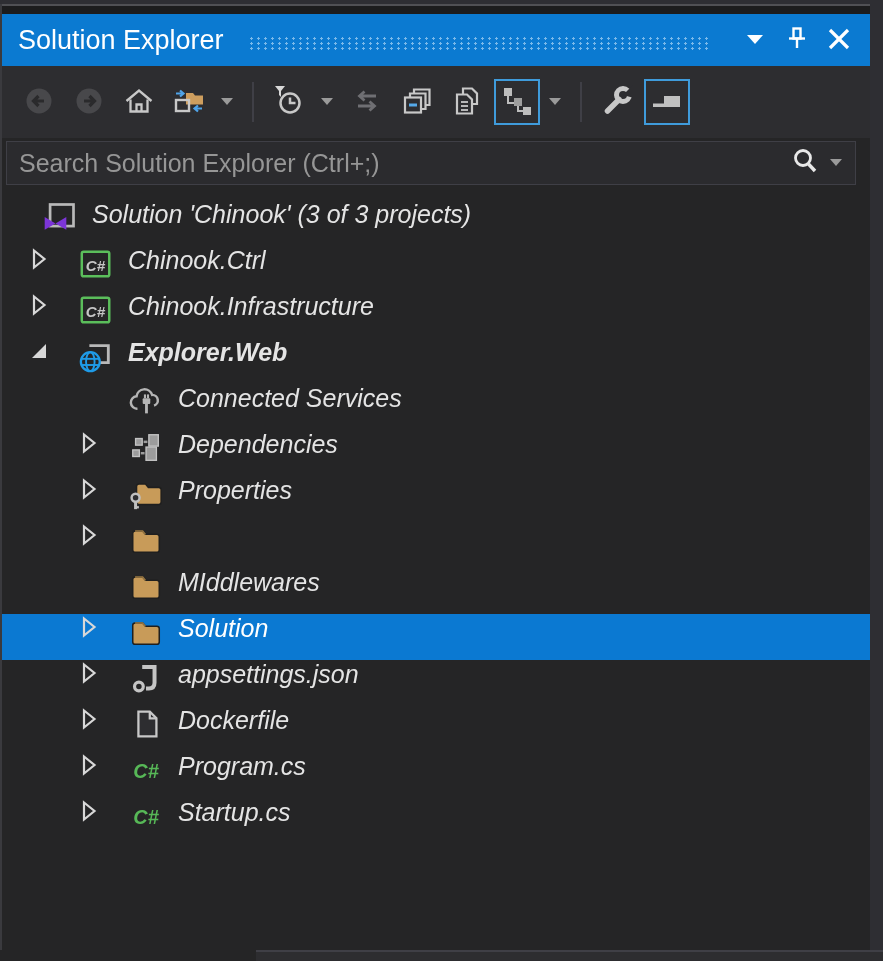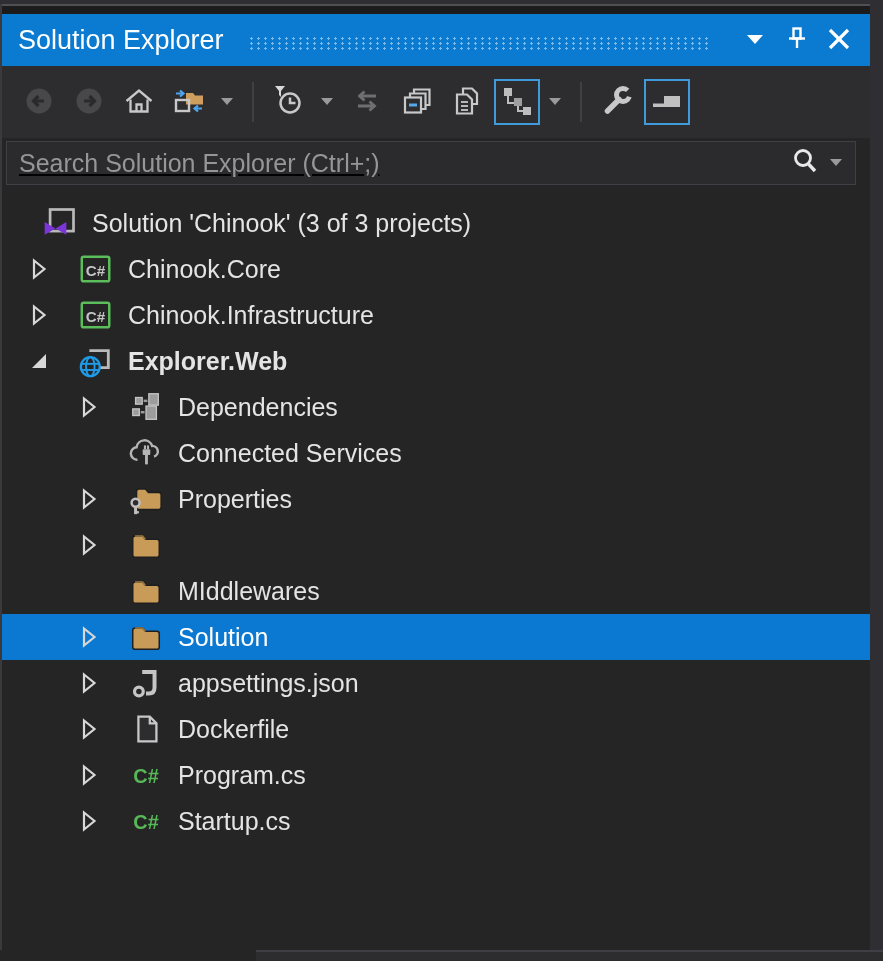--- a/index.html
+++ b/index.html
@@ -20,34 +20,34 @@
   
   .toolbar { height:72px; background:#2d2d30; display:flex; align-items:center;
     padding:0 8px 0 14px; flex:0 0 auto; }
   .tool-btn { width:46px; height:46px; display:flex; align-items:center; justify-content:center;
     background:transparent; border:2px solid transparent; margin-right:4px; cursor:pointer; }
   .tool-btn.toggled { border-color:#3f9bdb; }
   .tool-caret { width:22px; height:46px; display:flex; align-items:center; justify-content:center;
     background:transparent; border:none; cursor:pointer; margin-right:6px; }
   .tool-sep { width:2px; height:40px; background:#3f3f46; margin:0 12px 0 8px; }
   
-  .search-row { height:52px; background:#252526; padding:3px 14px 5px 4px; flex:0 0 auto;text-decoration:underline; }
+  .search-row { height:52px; background:#252526; padding:3px 14px 5px 4px; flex:0 0 auto; }
   .search-box { height:44px; background:#2b2b2e; border:1px solid #3f3f46;
     display:flex; align-items:center; padding:0 6px 0 12px; }
   .search-box input { flex:1; background:transparent; border:none; outline:none;
     color:#cccccc; font-size:25px; font-family:inherit; }
   .search-box input::placeholder { color:#969696; }
   .search-mag { width:36px; height:36px; display:flex; align-items:center; justify-content:center;
     background:transparent; border:none; cursor:pointer; }
   .search-caret { width:26px; height:36px; display:flex; align-items:center; justify-content:center;
     background:transparent; border:none; cursor:pointer; }
   
   .tree { flex:1; padding-top:10px; overflow:hidden; }
-  .row { height:46px; display:flex; align-items:center; color:#e4e4e4; font-size:25px;
-    white-space:nowrap; cursor:default; }
+  .row { height:46px; display:flex; align-items:flex-start; color:#e4e4e4; font-size:25px;
+    white-space:nowrap; cursor:default;font-style:italic; }
   .row.selected { background:#0b79d2; color:#ffffff; }
   .row .expander { width:26px; height:26px; margin-right:26px; flex:0 0 auto;
     display:flex; align-items:center; justify-content:center; }
   .row .tree-icon { width:36px; height:36px; margin-right:14px; flex:0 0 auto;
     display:flex; align-items:center; justify-content:center; }
   .row.bold { font-weight:bold; }
   .row.lvl0 { padding-left:40px; }
   .row.lvl1 { padding-left:24px; }
   .row.lvl2 { padding-left:74px; }
   
@@ -228,21 +228,21 @@
           <svg width="24" height="24" viewBox="0 0 24 24">
             <polygon points="7,3.5 17.5,12 7,20.5" fill="none" stroke="#d8d8d8" stroke-width="2.2"></polygon>
           </svg>
         </span>
         <span class="tree-icon">
           <svg width="38" height="38" viewBox="0 0 38 38">
             <rect x="4" y="6" width="29" height="26" rx="2" fill="none" stroke="#5bbe5b" stroke-width="2.6"></rect>
             <text x="18.5" y="26" text-anchor="middle" font-size="16" font-weight="bold" fill="#c5c5c5" font-family="Liberation Sans,sans-serif">C#</text>
           </svg>
         </span>
-        <span>Chinook.Core</span>
+        <span>Chinook.Ctrl</span>
       </div>
       <div class="row lvl1">
         <span class="expander">
           <svg width="24" height="24" viewBox="0 0 24 24">
             <polygon points="7,3.5 17.5,12 7,20.5" fill="none" stroke="#d8d8d8" stroke-width="2.2"></polygon>
           </svg>
         </span>
         <span class="tree-icon">
           <svg width="38" height="38" viewBox="0 0 38 38">
             <rect x="4" y="6" width="29" height="26" rx="2" fill="none" stroke="#5bbe5b" stroke-width="2.6"></rect>
@@ -260,20 +260,35 @@
         <span class="tree-icon">
           <svg width="38" height="38" viewBox="0 0 38 38">
             <path d="M12 8 H32 V26 H22" fill="none" stroke="#b9b9b9" stroke-width="3"></path>
             <circle cx="13" cy="25" r="10" fill="#252526" stroke="#1f9be8" stroke-width="2.4"></circle>
             <ellipse cx="13" cy="25" rx="4.5" ry="10" fill="none" stroke="#1f9be8" stroke-width="2"></ellipse>
             <line x1="3.5" y1="22" x2="22.5" y2="22" stroke="#1f9be8" stroke-width="2"></line>
             <line x1="3.5" y1="28.5" x2="22.5" y2="28.5" stroke="#1f9be8" stroke-width="2"></line>
           </svg>
         </span>
         <span>Explorer.Web</span>
+      </div>
+      <div class="row lvl2">
+        <span class="expander"></span>
+        <span class="tree-icon">
+          <svg width="38" height="38" viewBox="0 0 38 38" fill="none">
+            <path d="M10 26 a6.5 6.5 0 0 1 -1 -13 a8.5 8.5 0 0 1 16.5 -1.5 a5.8 5.8 0 0 1 2 11.3" stroke="#b5b5b5" stroke-width="2.6"></path>
+            <g fill="#b5b5b5">
+              <rect x="15.5" y="15" width="8" height="6" rx="1"></rect>
+              <rect x="16.8" y="11" width="2.2" height="4"></rect>
+              <rect x="20" y="11" width="2.2" height="4"></rect>
+              <rect x="18" y="21" width="3" height="10"></rect>
+            </g>
+          </svg>
+        </span>
+        <span>Connected Services</span>
       </div>
       <div class="row lvl2">
         <span class="expander">
           <svg width="24" height="24" viewBox="0 0 24 24">
             <polygon points="7,3.5 17.5,12 7,20.5" fill="none" stroke="#d8d8d8" stroke-width="2.2"></polygon>
           </svg>
         </span>
         <span class="tree-icon">
           <svg width="38" height="38" viewBox="0 0 38 38">
             <g fill="#9c9c9c" stroke="#c4c4c4" stroke-width="1.4">
@@ -284,35 +299,20 @@
             </g>
             <g stroke="#9c9c9c" stroke-width="2.6">
               <line x1="16.5" y1="12.5" x2="20.5" y2="12.5"></line>
               <line x1="13.5" y1="24.5" x2="17.5" y2="24.5"></line>
             </g>
           </svg>
         </span>
         <span>Dependencies</span>
       </div>
       <div class="row lvl2">
-        <span class="expander"></span>
-        <span class="tree-icon">
-          <svg width="38" height="38" viewBox="0 0 38 38" fill="none">
-            <path d="M10 26 a6.5 6.5 0 0 1 -1 -13 a8.5 8.5 0 0 1 16.5 -1.5 a5.8 5.8 0 0 1 2 11.3" stroke="#b5b5b5" stroke-width="2.6"></path>
-            <g fill="#b5b5b5">
-              <rect x="15.5" y="15" width="8" height="6" rx="1"></rect>
-              <rect x="16.8" y="11" width="2.2" height="4"></rect>
-              <rect x="20" y="11" width="2.2" height="4"></rect>
-              <rect x="18" y="21" width="3" height="10"></rect>
-            </g>
-          </svg>
-        </span>
-        <span>Connected Services</span>
-      </div>
-      <div class="row lvl2">
         <span class="expander">
           <svg width="24" height="24" viewBox="0 0 24 24">
             <polygon points="7,3.5 17.5,12 7,20.5" fill="none" stroke="#d8d8d8" stroke-width="2.2"></polygon>
           </svg>
         </span>
         <span class="tree-icon">
           <svg width="38" height="38" viewBox="0 0 38 38">
             <path d="M9 11 q0-2.5 2.5-2.5 h7 l3 3.5 h11 q2.5 0 2.5 2.5 v13 q0 2.5 -2.5 2.5 h-21 q-2.5 0 -2.5 -2.5 z" fill="#c89b59" stroke="#1f1f1f" stroke-width="1.6"></path>
             <circle cx="8" cy="23" r="4.2" fill="#2d2d30" stroke="#c0c0c0" stroke-width="2.6"></circle>
             <line x1="8" y1="27.5" x2="8" y2="35" stroke="#c0c0c0" stroke-width="3.2"></line>

